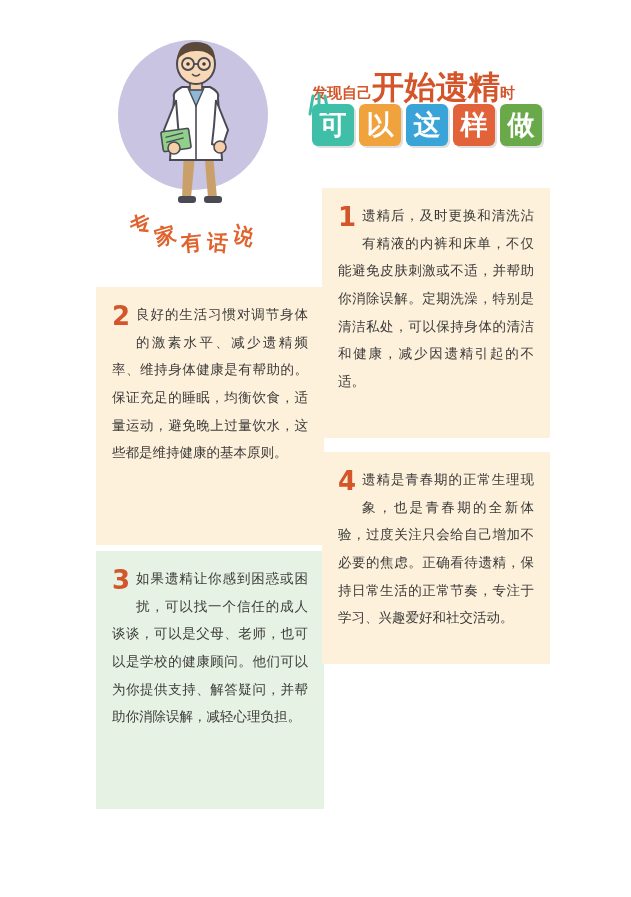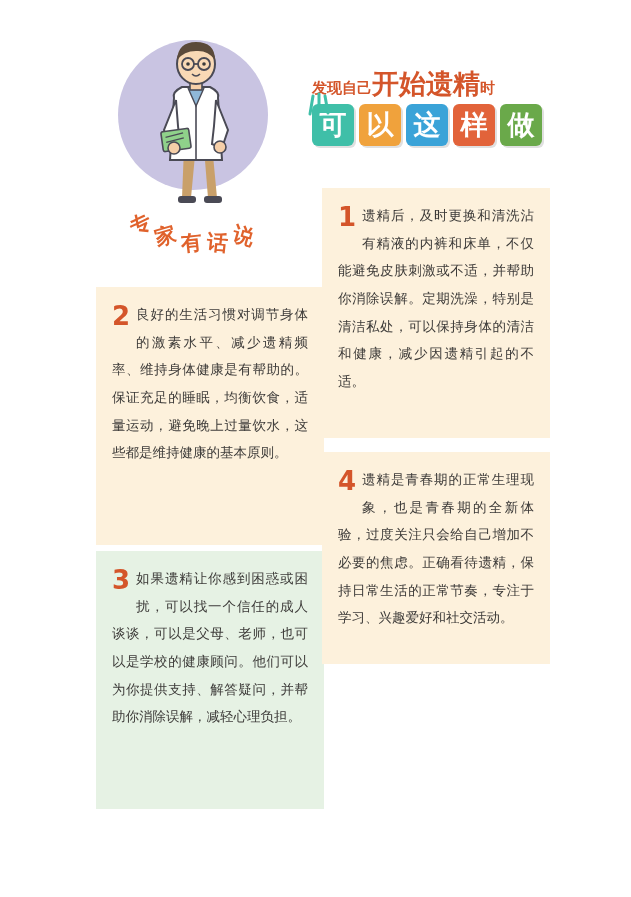--- a/index.html
+++ b/index.html
@@ -82,21 +82,21 @@
     white-space: nowrap;
   }
   .head-line1 .small {
     font-size: 15px;
     color: #d4552a;
     font-weight: bold;
     font-family: "DejaVu Sans", sans-serif;
     vertical-align: baseline;
   }
   .head-line1 .big {
-    font-size: 27px;
+    font-size: 32px;
     color: #d4552a;
     font-weight: bold;
     font-family: "DejaVu Sans", sans-serif;
     vertical-align: baseline;
   }
   .head-line2 {
     position: absolute;
     left: 0;
     top: 38px;
     display: flex;

